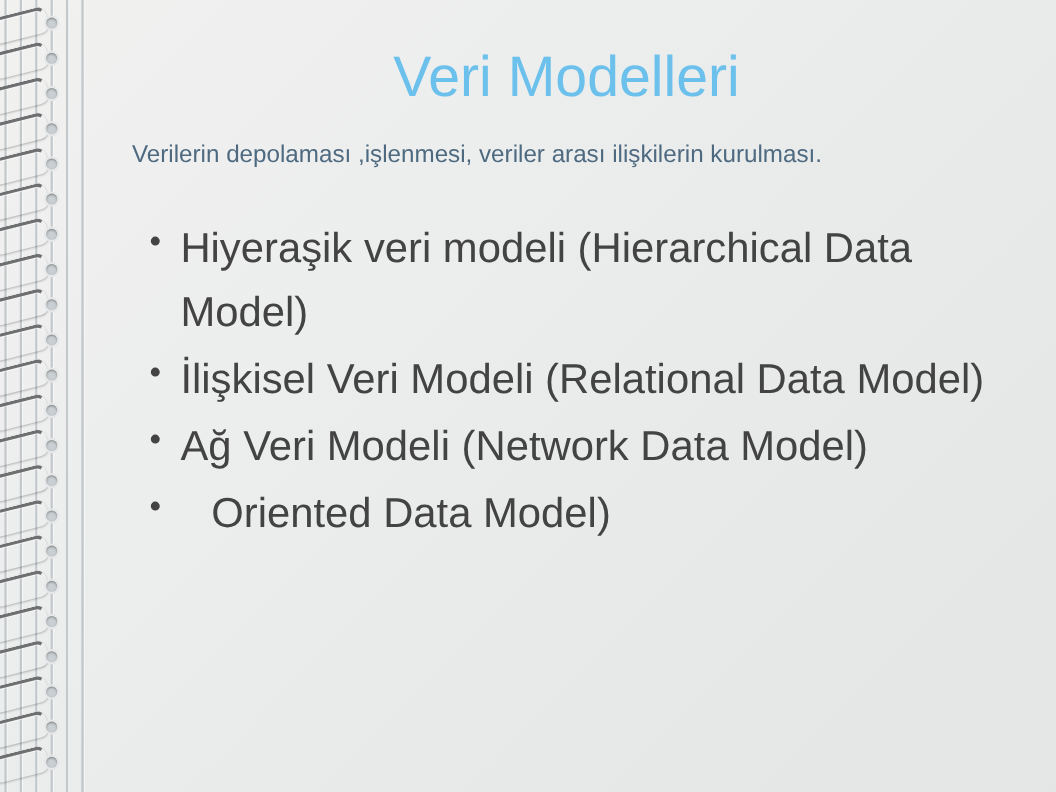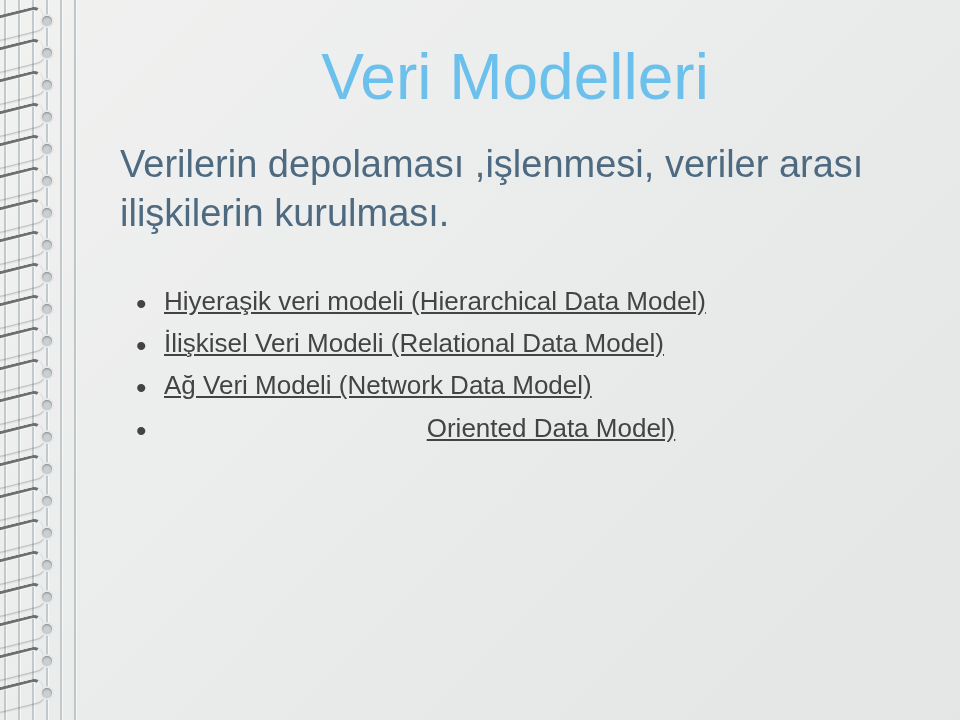--- a/index.html
+++ b/index.html
@@ -89,62 +89,60 @@
   
   .content {
     position: absolute;
     left: 120px;
     right: 50px;
     top: 40px;
     bottom: 40px;
   }
 
   .title {
-    font-size: 64px;
+    font-size: 52px;
     font-weight: 400;
     color: #6bc0ec;
     text-align: center;
     margin: 0 0 26px 0;
   }
 
   .subtitle {
-    font-size: 38px;
+    font-size: 22px;
     color: #4e6a80;
     margin: 0 0 42px 0;
     line-height: 1.3;
   }
 
   ul.models {
     list-style: none;
     margin: 0;
     padding: 0 0 0 16px;
   }
   ul.models li {
     position: relative;
-    font-size: 26px;
+    font-size: 38px;
     color: #434344;
     line-height: 1.55;
     padding-left: 28px;
     margin-bottom: 2px;
-    text-decoration: underline;
   }
   ul.models li::before {
     content: "•";
     position: absolute;
     left: 0;
     top: 0;
     color: #434344;
     font-size: 30px;
     line-height: 1.55;
   }
 
   .continuation {
     display: block;
     padding-left: 28px;
-    text-align: center;
   }
 </style>
 </head>
 <body>
 
 <div class="stage">
 
   <div class="page-edges">
     <div class="edge e1"></div>
     <div class="edge e2"></div>

